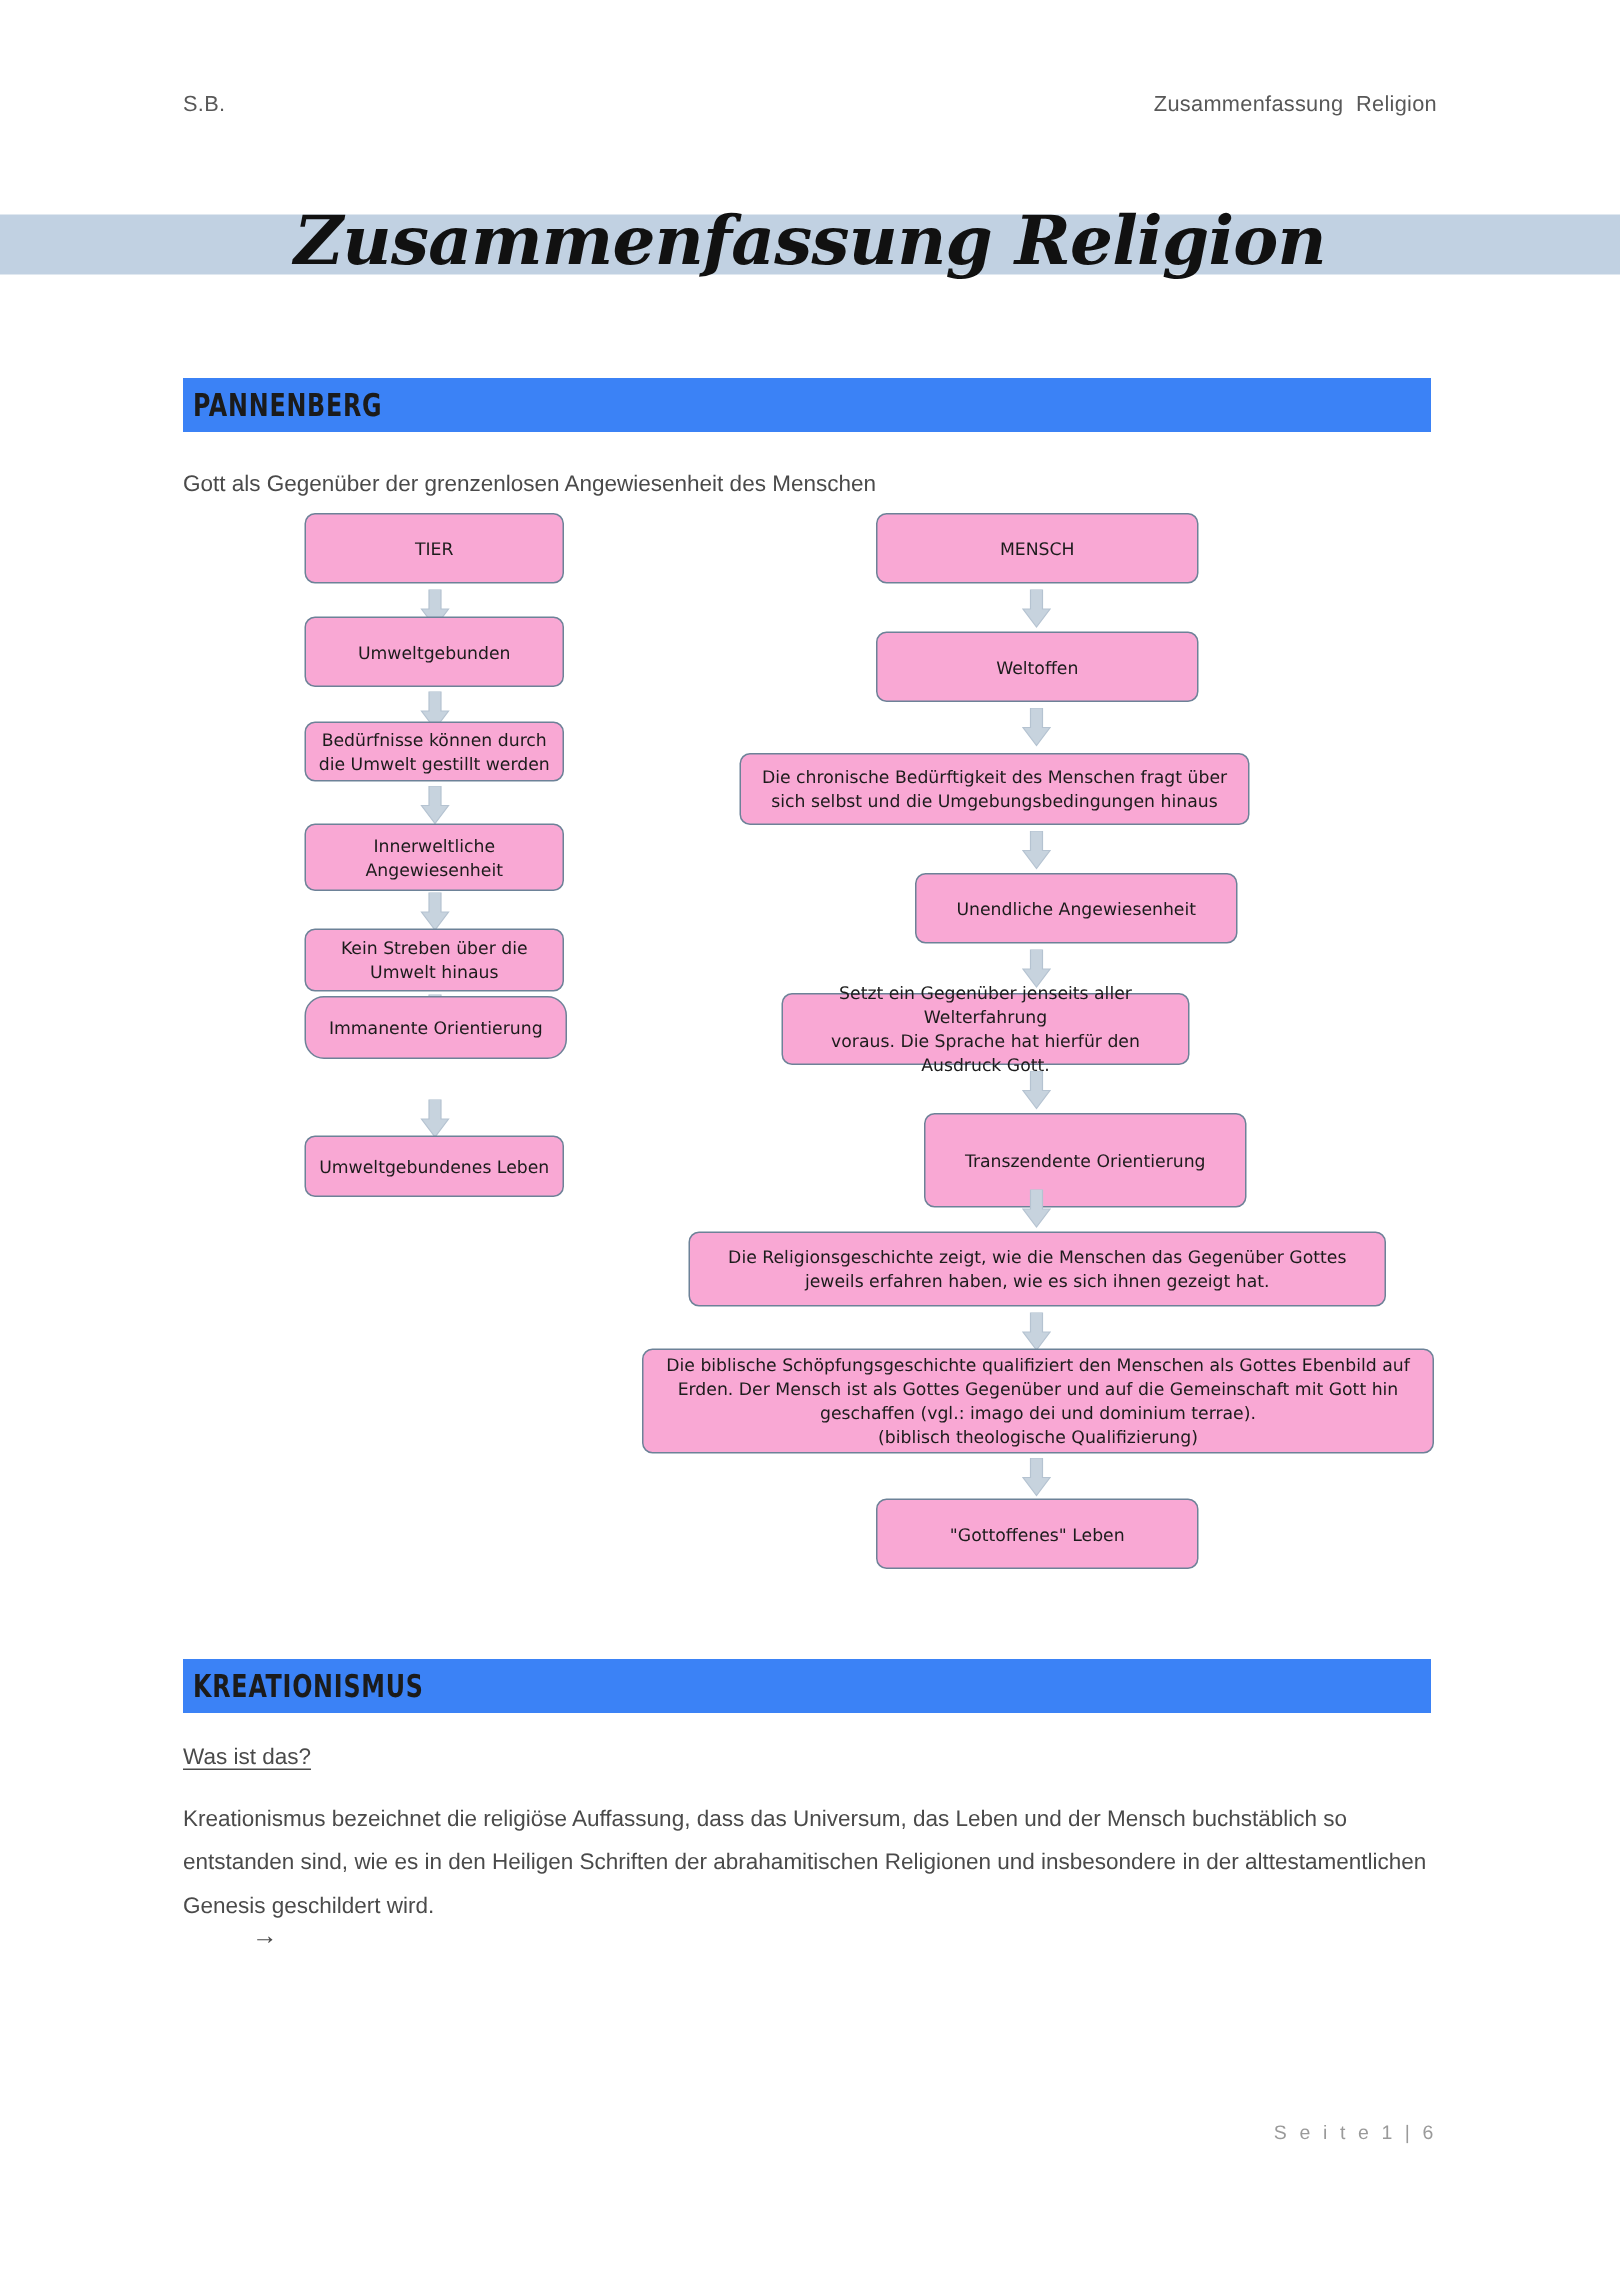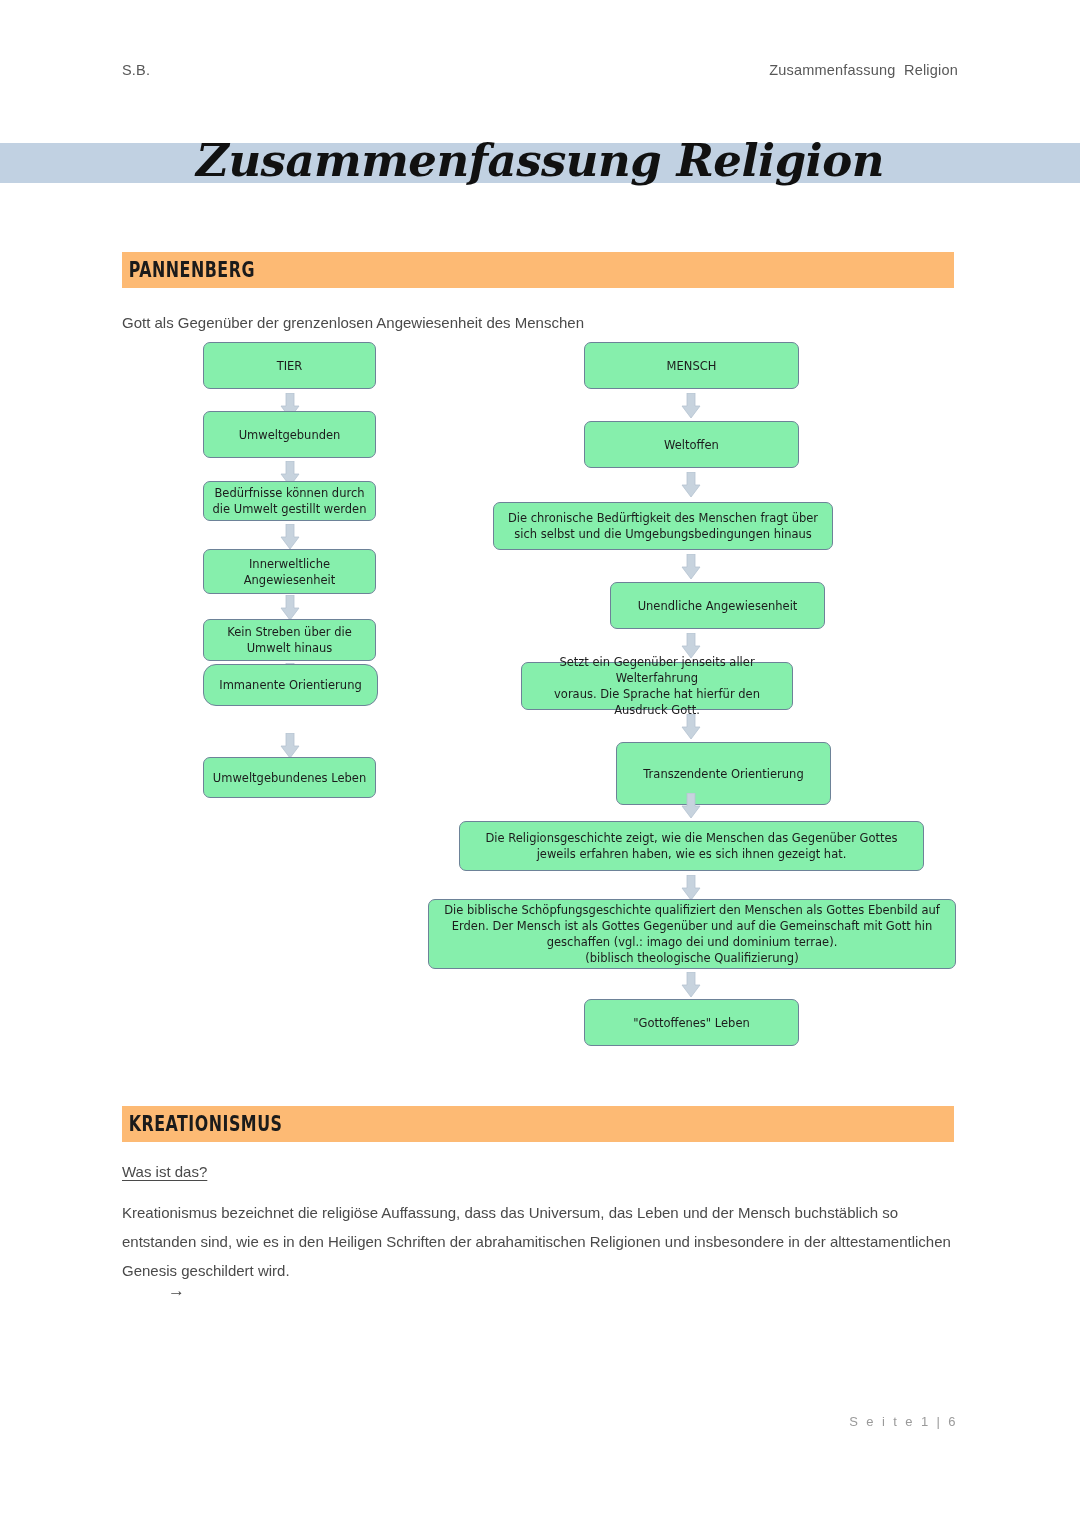--- a/index.html
+++ b/index.html
@@ -62,21 +62,21 @@
     position: absolute;
     top: 0; left: 0;
     width: 1080px;
   }
 
   .section-band {
     position: absolute;
     left: 122px;
     width: 832px;
     height: 36px;
-    background: #fdba74;
+    background: #3b82f6;
     display: flex;
     align-items: center;
   }
   .section-band .section-title {
     font-family: "DejaVu Sans", sans-serif;
     font-weight: 700;
     font-size: 21px;
     letter-spacing: 0.6px;
     color: #1b1b1b;
     font-stretch: condensed;
@@ -118,21 +118,21 @@
     color: #4a4a4a;
     line-height: 1;
   }
 
   
   .flow-box {
     position: absolute;
     box-sizing: border-box;
     border: 1.3px solid #6d8298;
     border-radius: 7px;
-    background: #86efac;
+    background: #f9a8d4;
     display: flex;
     align-items: center;
     justify-content: center;
     text-align: center;
     font-family: "DejaVu Sans", sans-serif;
     font-size: 11.5px;
     line-height: 16px;
     color: #1c1c1c;
     padding: 2px 8px;
   }

